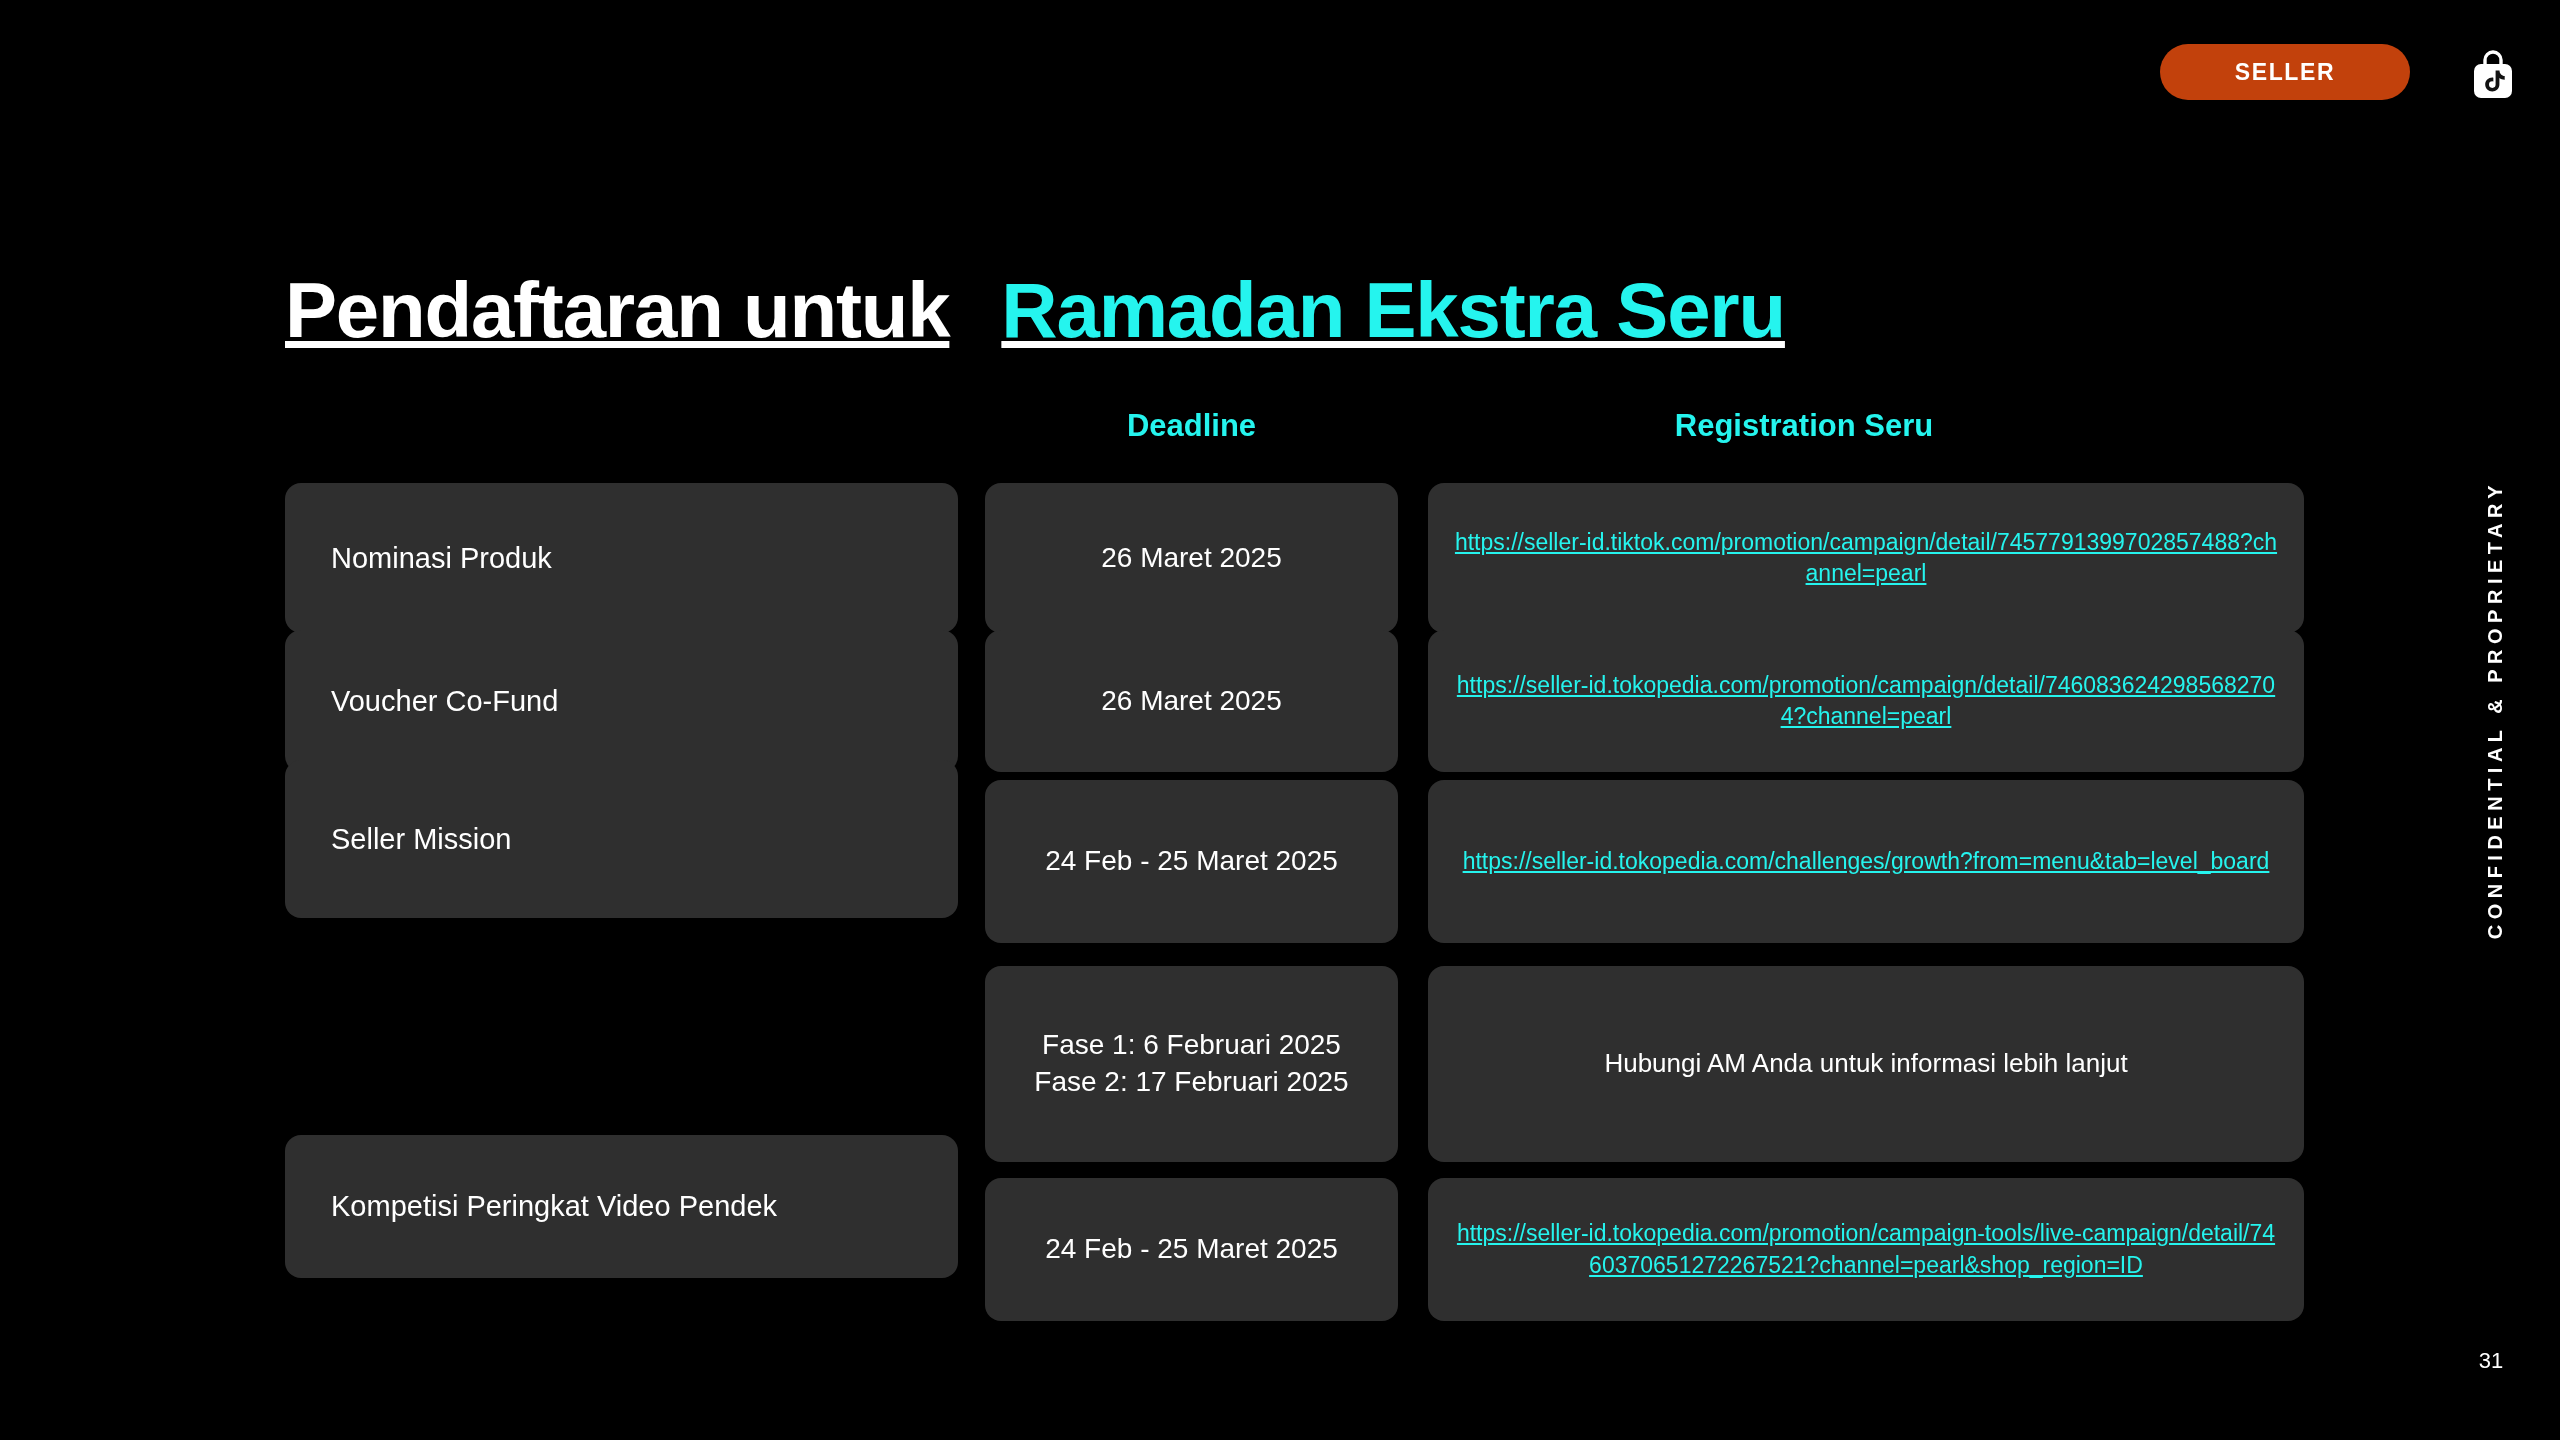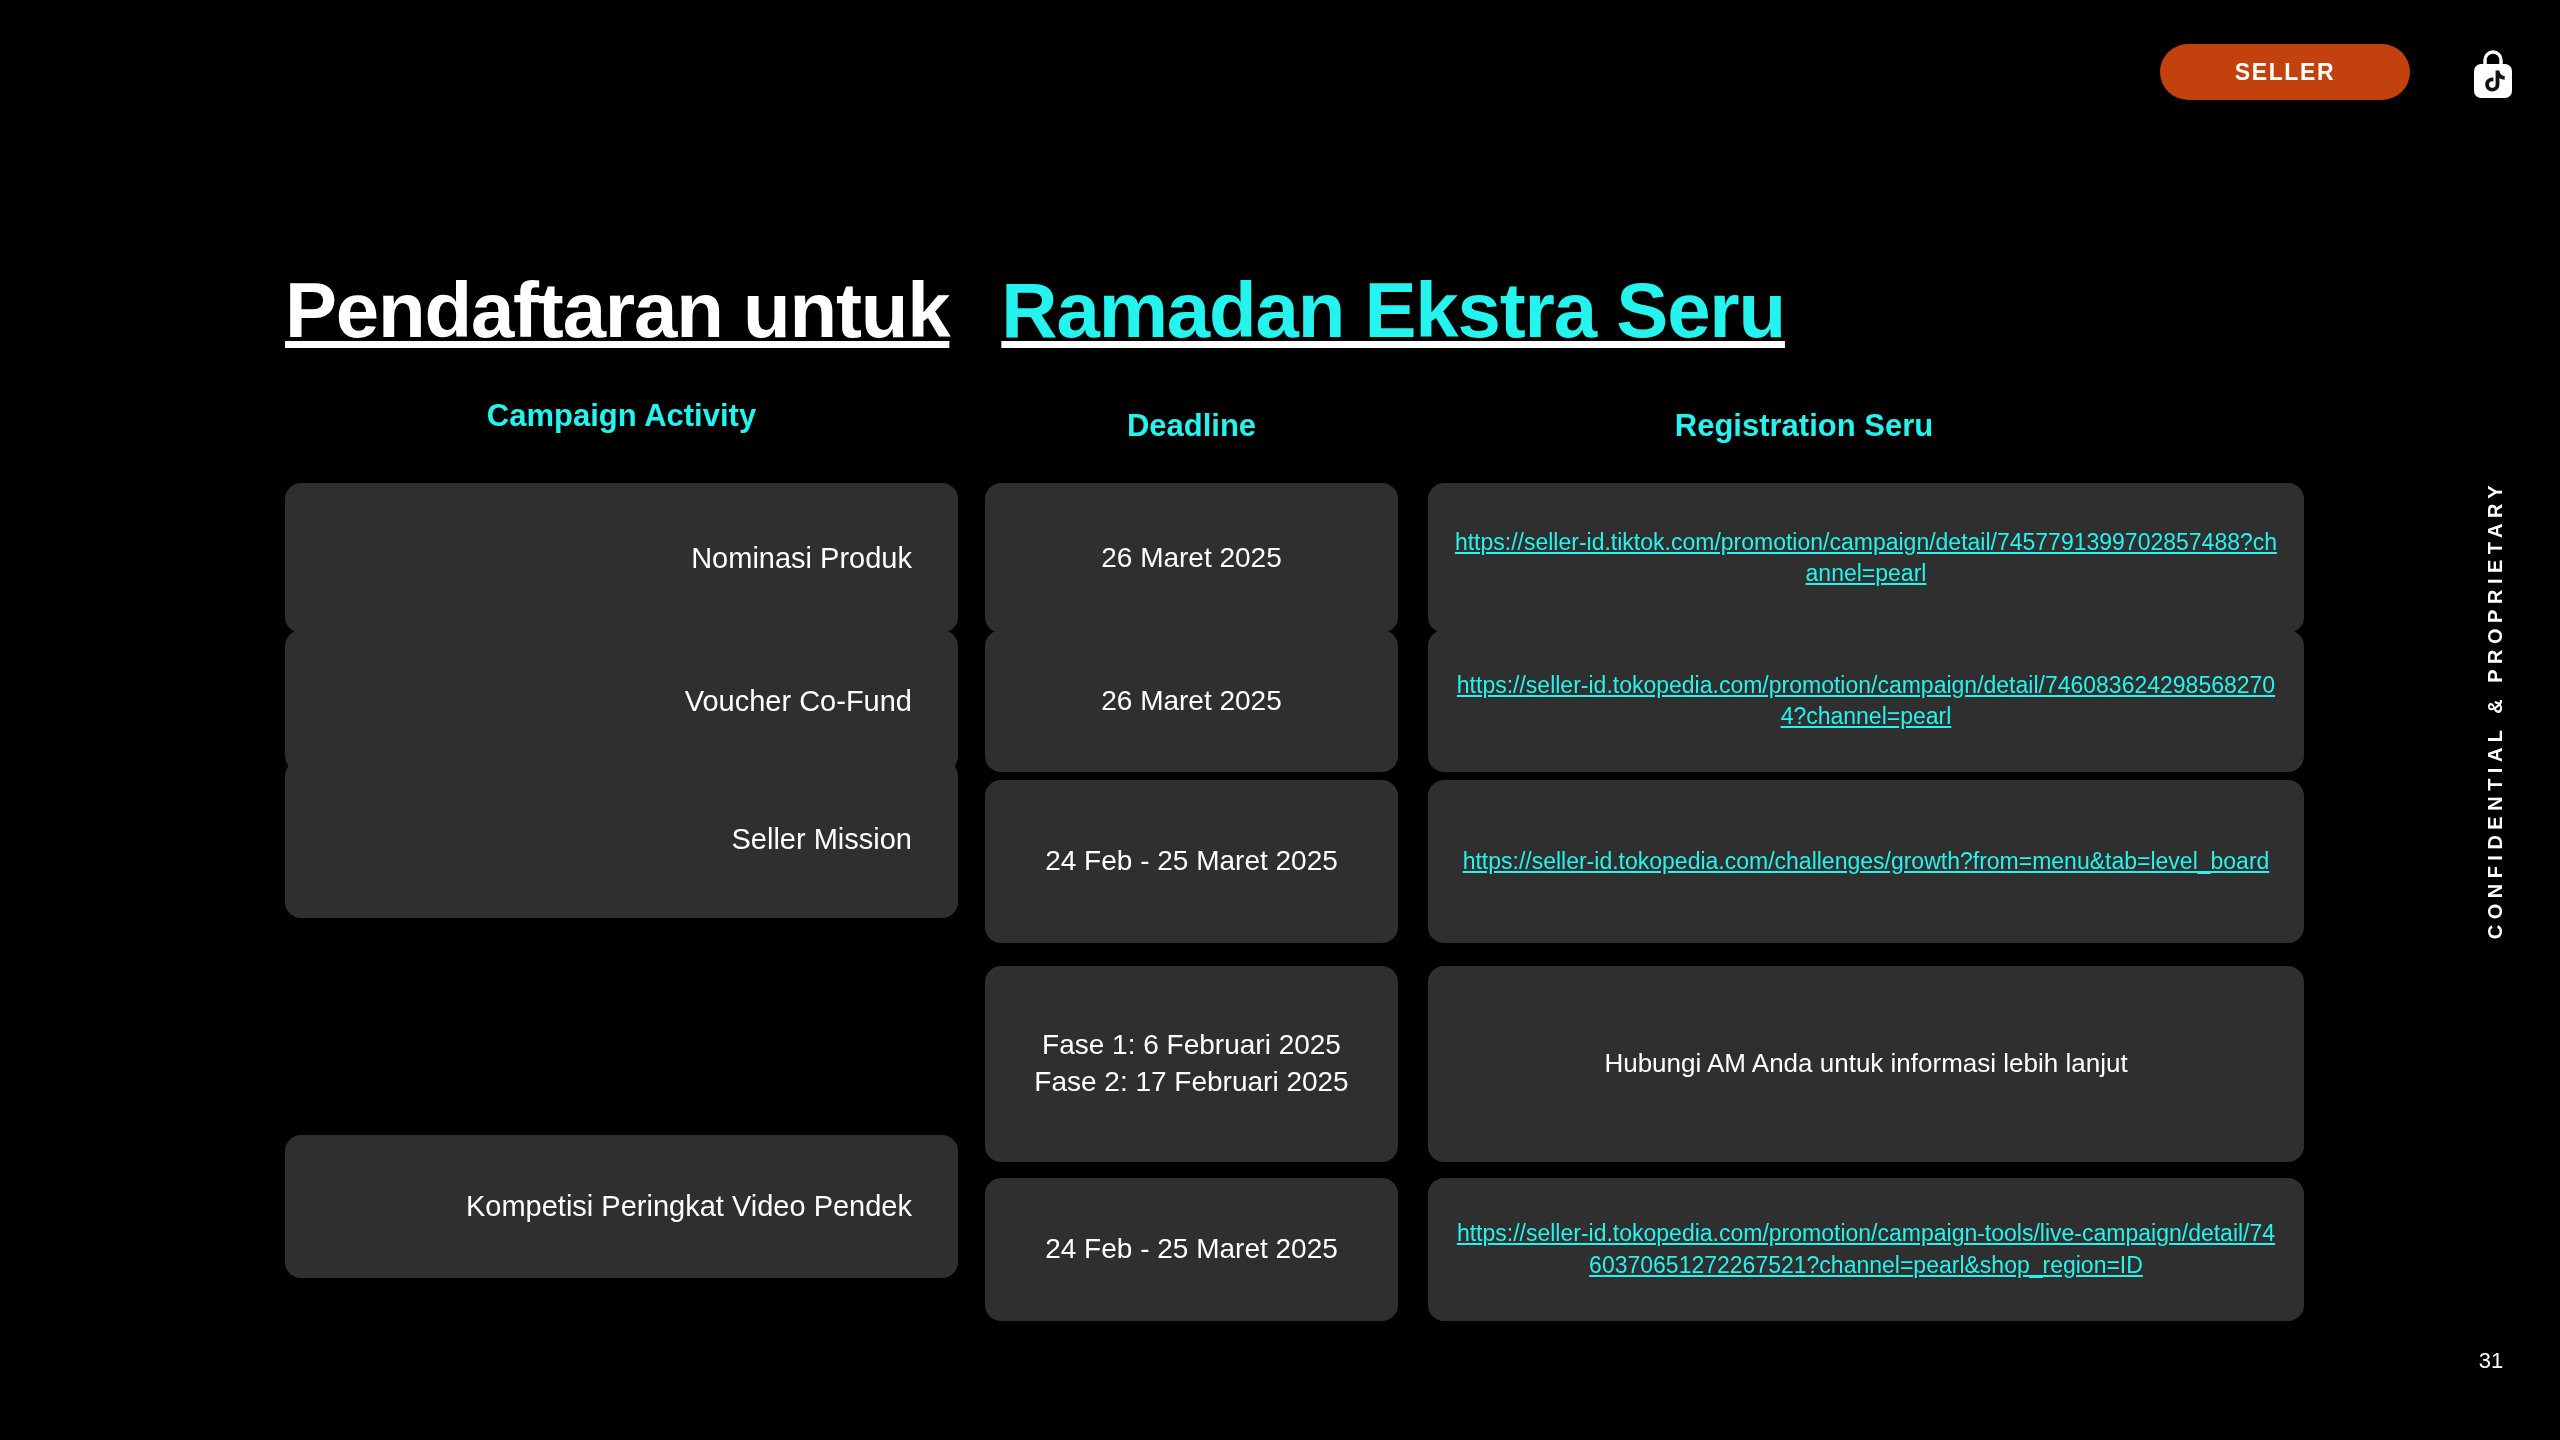--- a/index.html
+++ b/index.html
@@ -111,21 +111,21 @@
     border-radius: 16px;
     box-sizing: border-box;
     display: flex;
     align-items: center;
     overflow: hidden;
   }
   .cell.activity {
     left: 285px;
     width: 673px;
     padding: 0 46px;
-    justify-content: flex-end;
+    justify-content: flex-start;
   }
   .cell.activity .txt {
     font-size: 29px;
     font-weight: 400;
     color: #ffffff;
     line-height: 1.25;
     text-align: left;
   }
   .cell.deadline {
     left: 985px;
@@ -220,21 +220,20 @@
     </span>
   </div>
 
   <h1 class="title">
     <span class="t-white">Pendaftaran untuk</span>
     <span class="t-gap"></span>
     <span class="t-cyan">Ramadan Ekstra Seru</span>
   </h1>
 
   <div class="col-headers">
-    <div class="col-head c1">Campaign Activity</div>
     <div class="col-head c2">Deadline</div>
     <div class="col-head c3">Registration Seru</div>
   </div>
 
   <div class="table" id="table-body">
       <div class="cell activity" style="top: 483px; height: 150px;">
         <div class="txt">Nominasi Produk</div>
       </div>
       <div class="cell deadline" style="top: 483px; height: 150px;">
         <div class="txt">26 Maret 2025</div>

